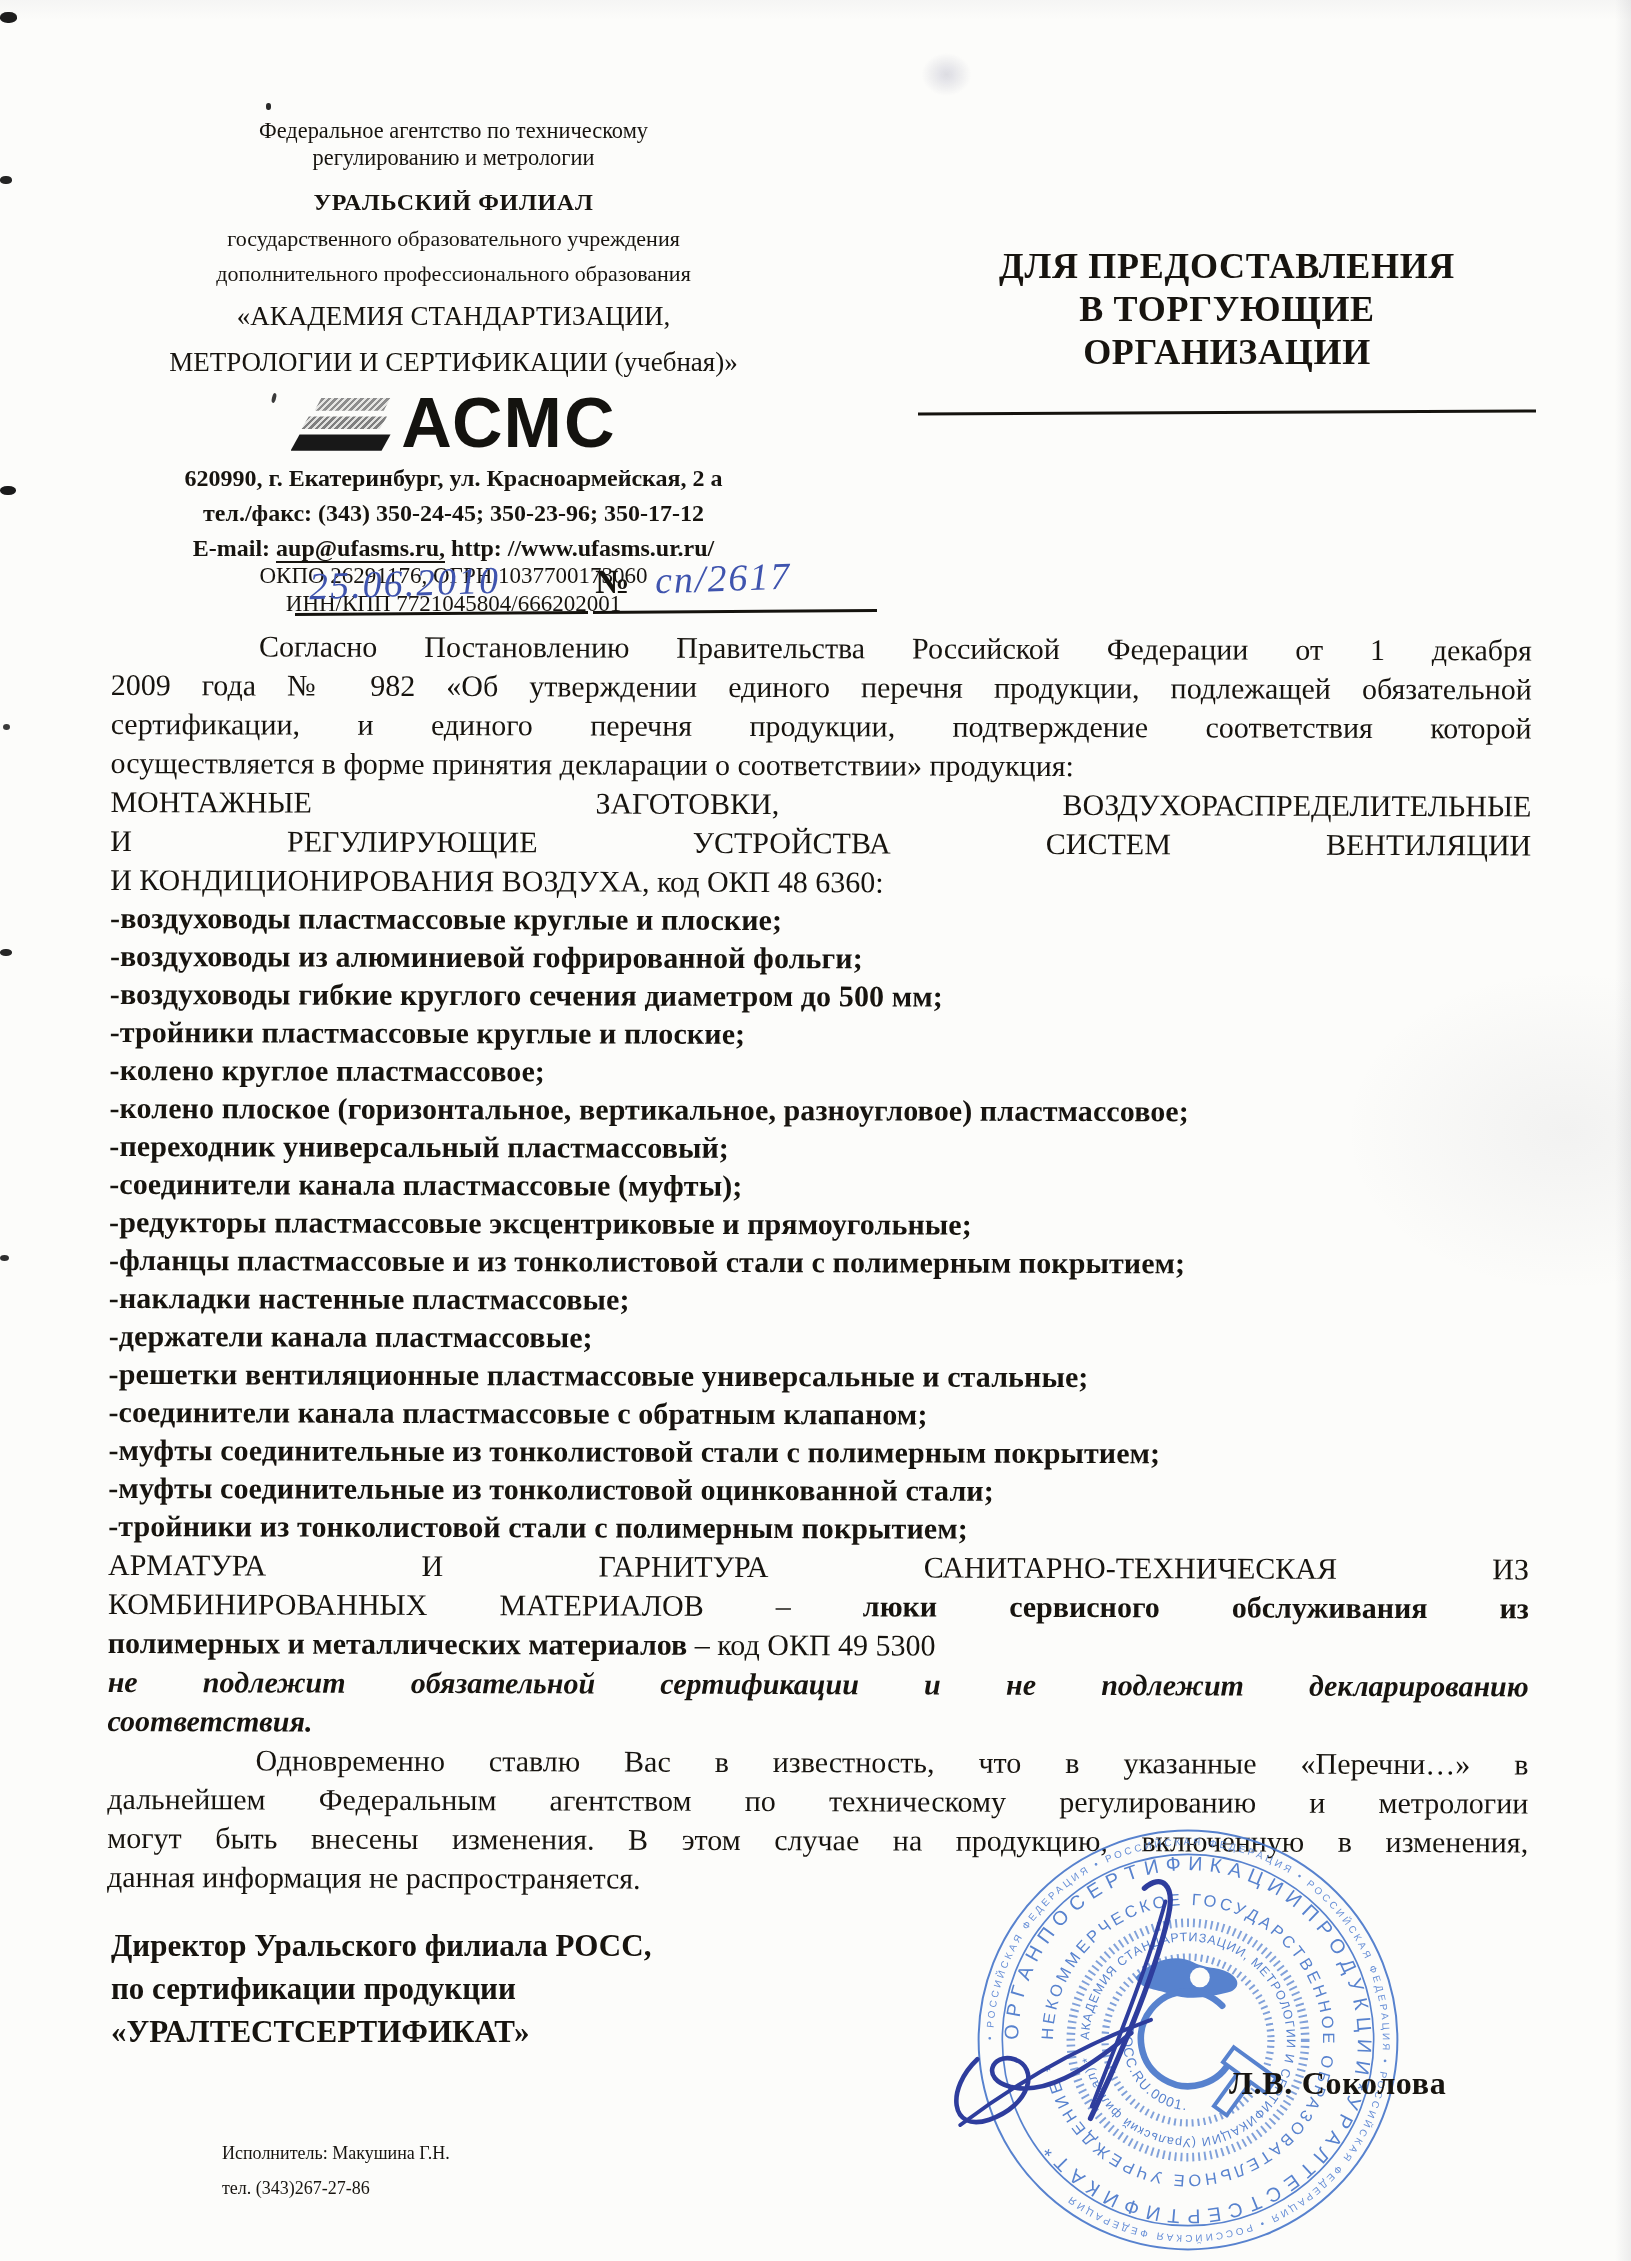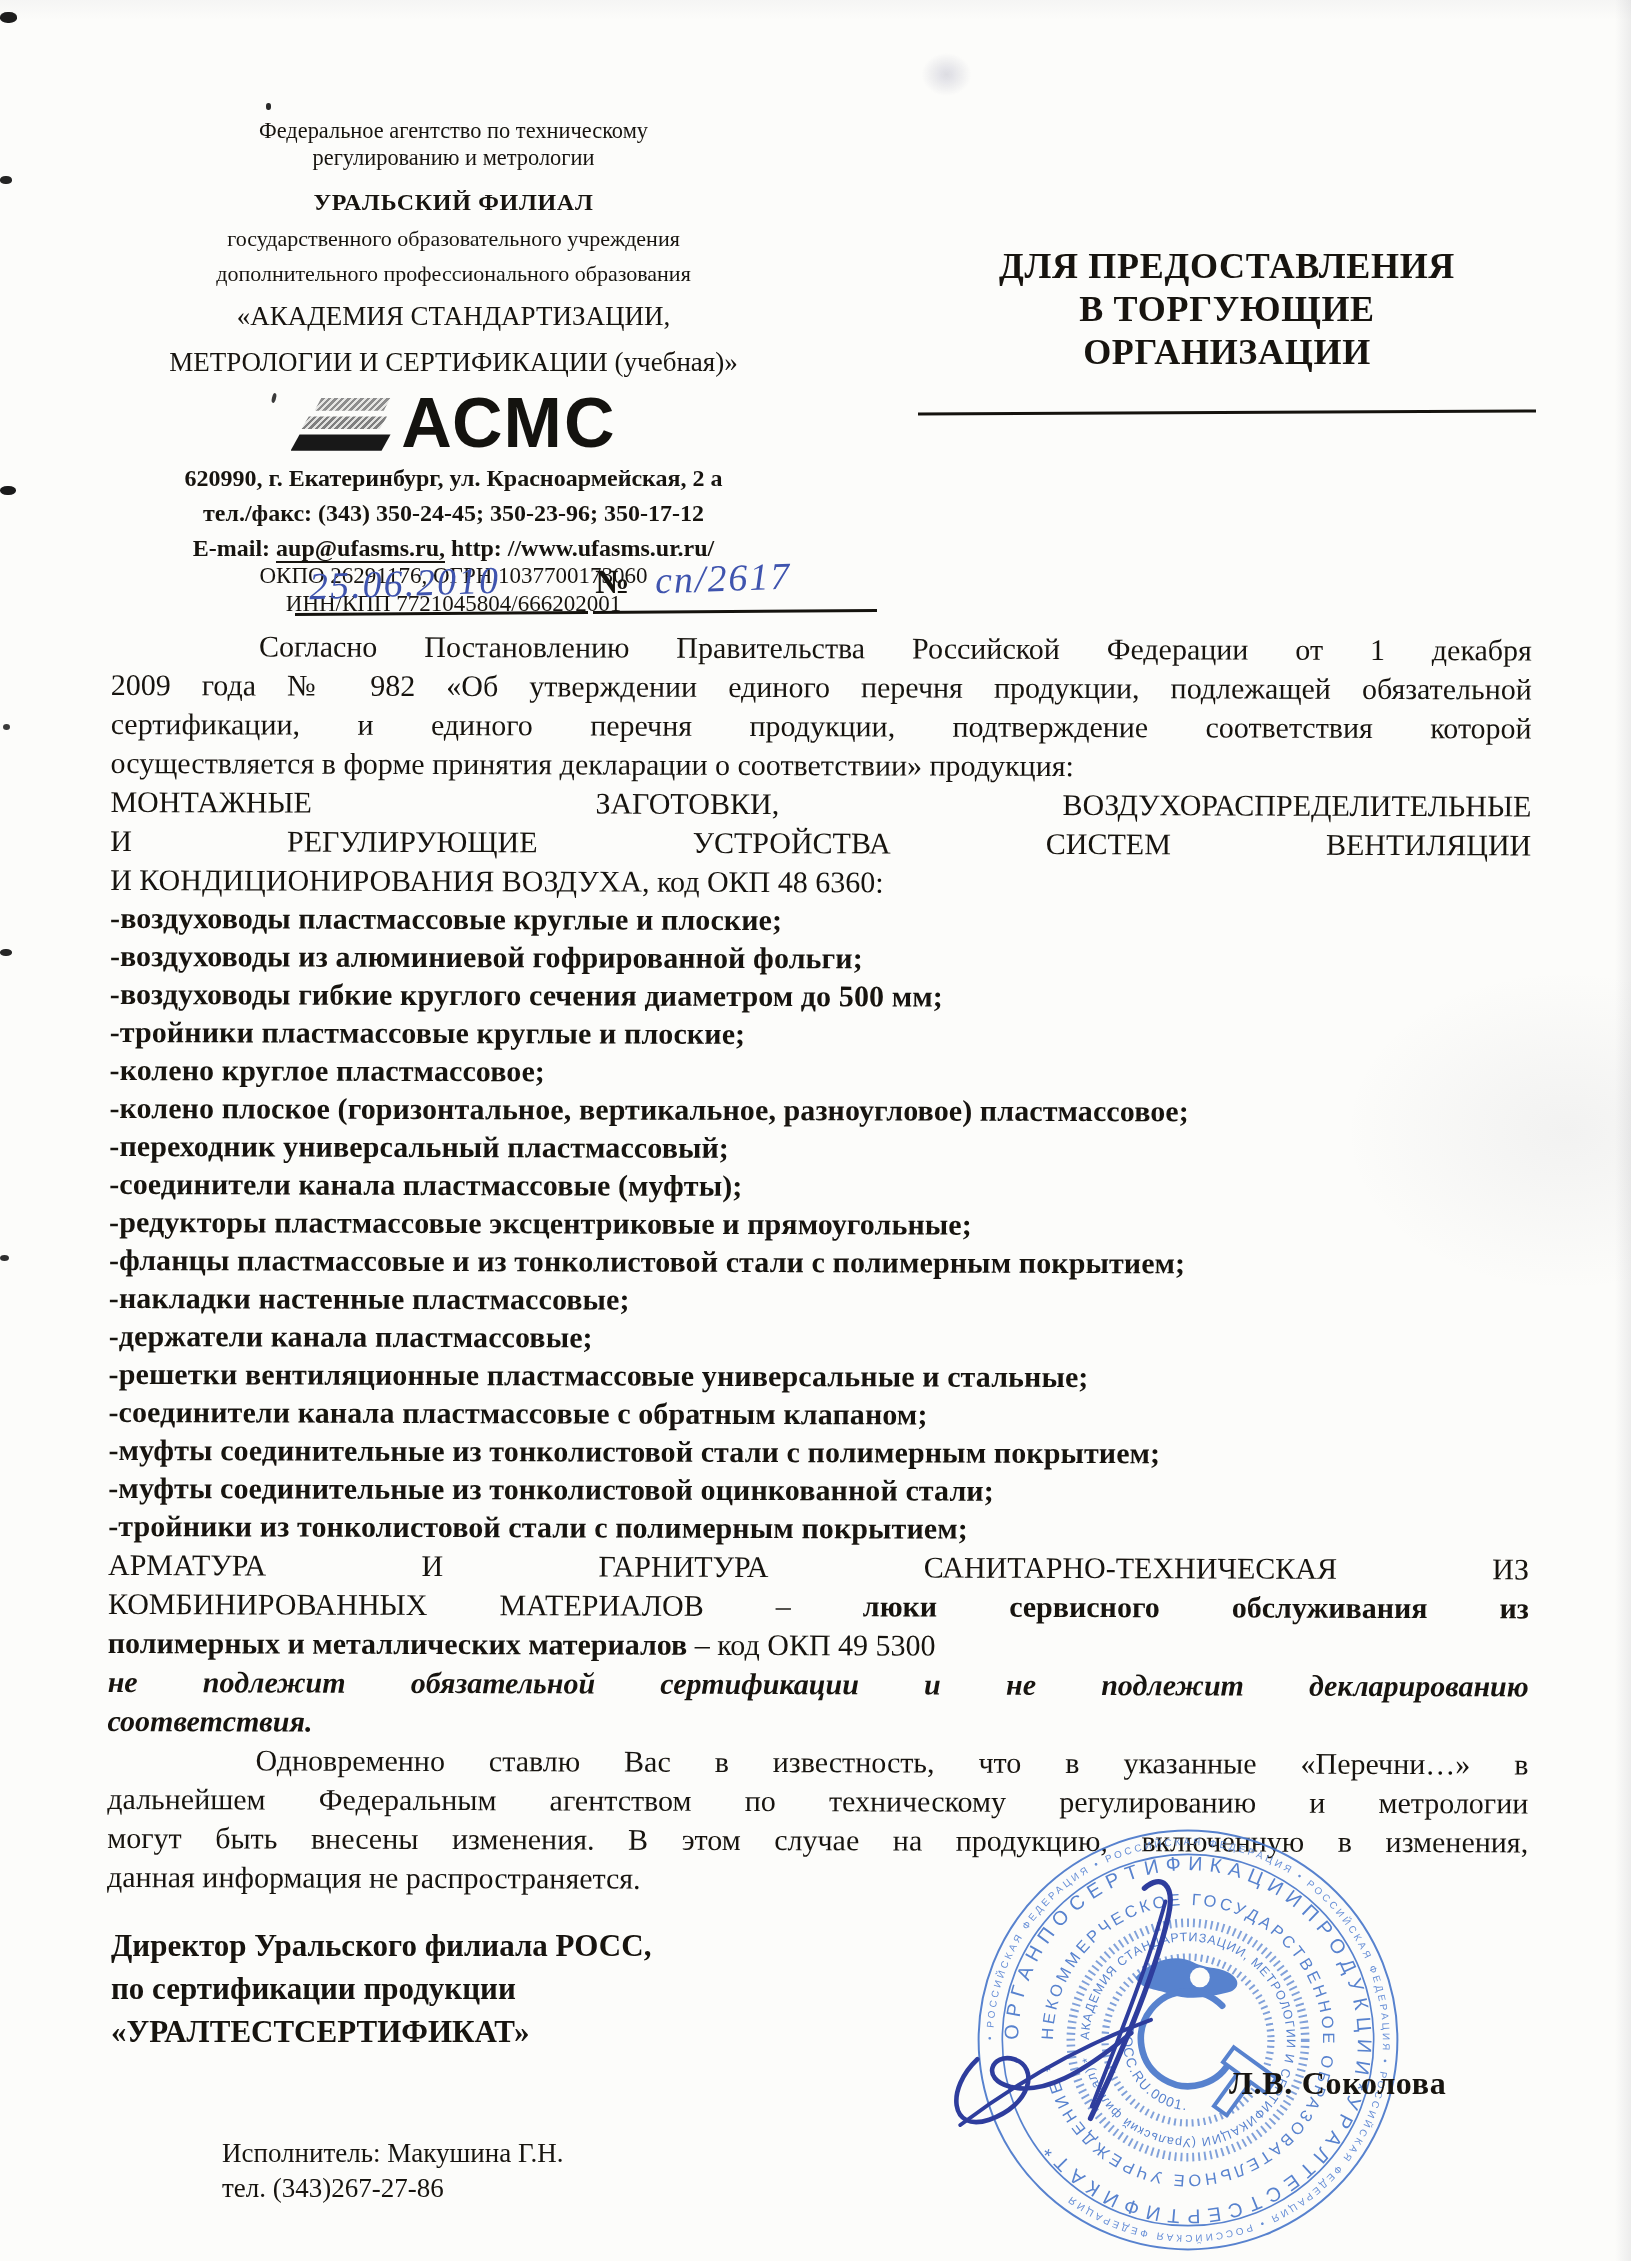--- a/index.html
+++ b/index.html
@@ -56,21 +56,21 @@
   .indent{text-indent:148px;}
   .product{font-weight:bold;line-height:38px;letter-spacing:0.1px;}
   .bold{font-weight:bold;}
   .exempt{font-weight:bold;font-style:italic;}
 
   
   .sig{position:absolute;left:111px;top:1924px;font-size:31px;line-height:43px;font-weight:bold;z-index:2;}
   .signer{position:absolute;left:1229px;top:2065px;font-size:32px;font-weight:bold;letter-spacing:0.7px;z-index:4;}
 
   
-  .footer{position:absolute;left:222px;top:2136px;font-size:27px;line-height:35px;z-index:2;}
+  .footer{position:absolute;left:222px;top:2136px;font-size:18px;line-height:35px;z-index:2;}
 
   
   .stamp{position:absolute;left:974px;top:1826px;width:428px;height:428px;z-index:1;opacity:.92;}
   .ink{position:absolute;left:934px;top:1862px;width:309px;height:309px;z-index:3;}
 
   
   .art{position:absolute;pointer-events:none;}
   .a1{left:0;top:12px;width:17px;height:10.5px;background:#1c1c1c;border-radius:45%;}
   .a2{left:0;top:176px;width:12px;height:8px;background:#242424;border-radius:45%;}
   .a3{left:0;top:486px;width:16px;height:9.2px;background:#1a1a1a;border-radius:45%;}

